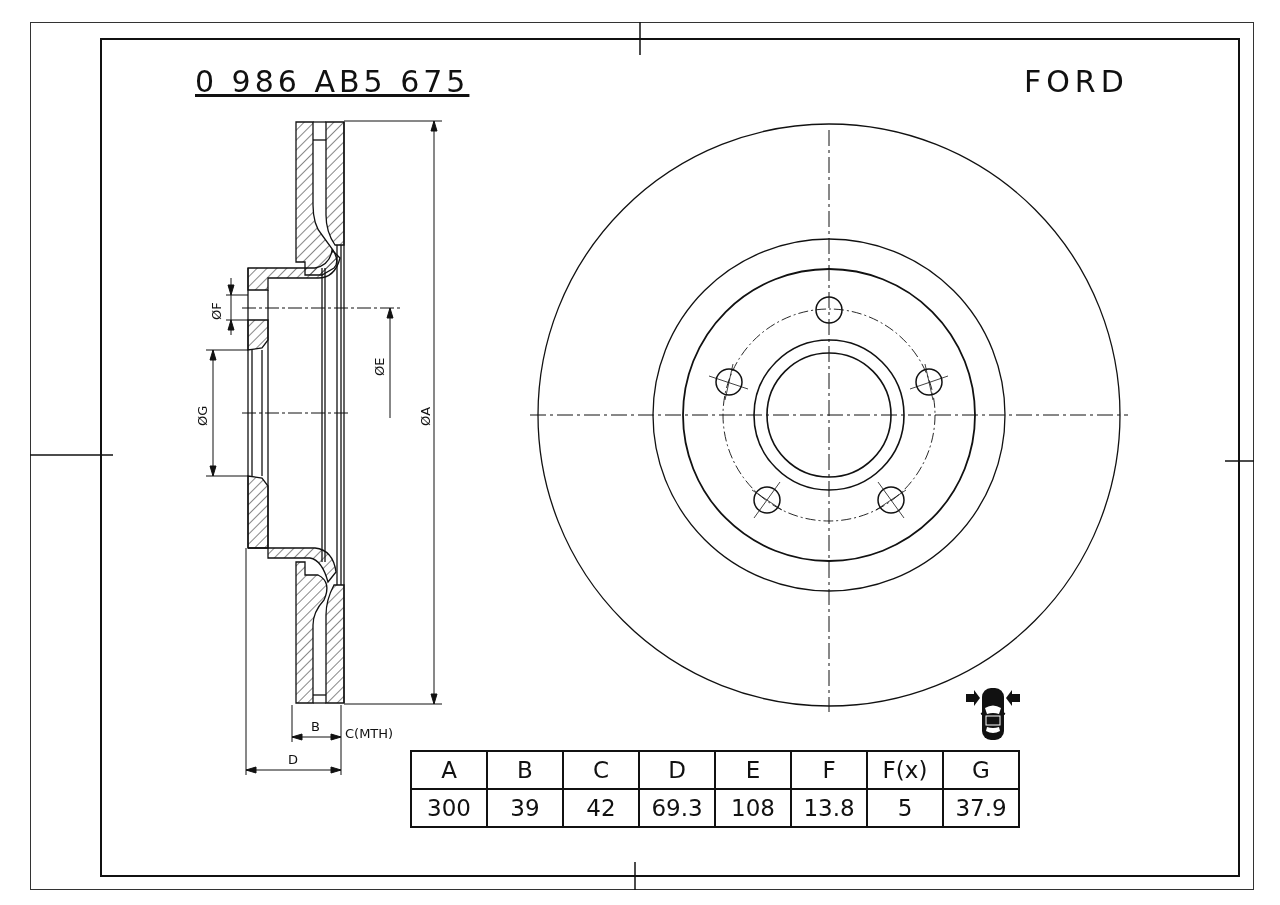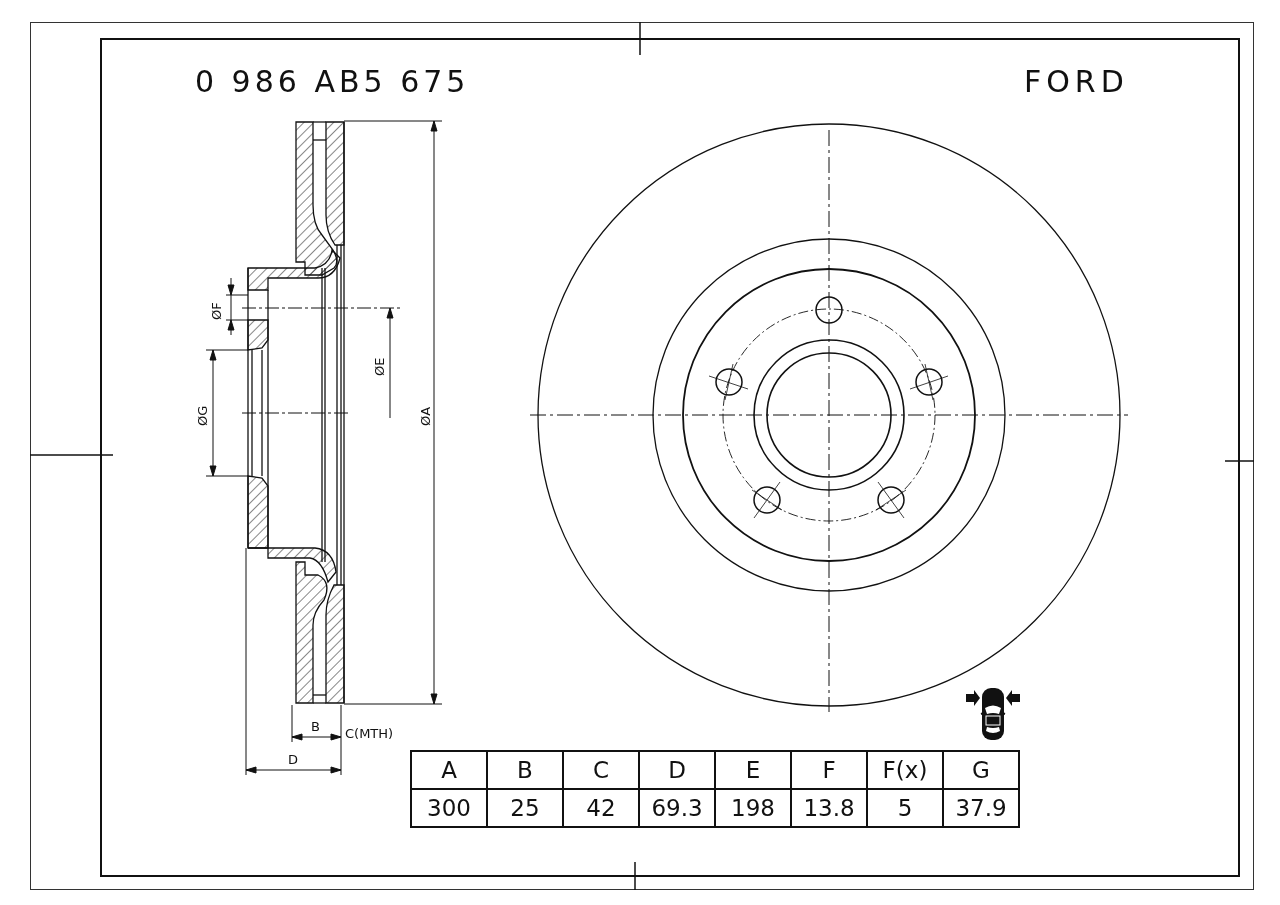--- a/index.html
+++ b/index.html
@@ -1,21 +1,21 @@
 <!DOCTYPE html>
 <html><head>
   <meta charset="utf-8">
   <style>
     html, body { margin: 0; padding: 0; background: #ffffff; }
     body { width: 1280px; height: 905px; position: relative; overflow: hidden; font-family: "DejaVu Sans", sans-serif; color: #111; }
     .frame { position: absolute; box-sizing: border-box; }
     .outer-frame { left: 30px; top: 22px; width: 1224px; height: 868px; border: 1.5px solid #333; }
     .inner-frame { left: 100px; top: 38px; width: 1140px; height: 839px; border: 2px solid #111; }
     .title { position: absolute; top: 64px; font-size: 30px; letter-spacing: 4px; font-family: "DejaVu Sans", sans-serif; color: #111; }
-    .part-number { left: 195px; }
+    .part-number { left: 195px; text-decoration: underline; }
     .brand { left: 1024px; letter-spacing: 5px; }
     svg.drawing { position: absolute; left: 0; top: 0; }
     .dim-label { font-family: "DejaVu Sans", sans-serif; font-size: 13px; fill: #111; }
     table.spec { position: absolute; left: 410px; top: 750px; border-collapse: collapse; font-family: "DejaVu Sans", sans-serif; }
     table.spec td { border: 2px solid #111; width: 74px; height: 36px; text-align: center; font-size: 23px; padding: 0; color: #111; }
     table.spec tr.values td { height: 36px; }
     .car-icon { position: absolute; left: 964px; top: 686px; width: 58px; height: 56px; }
   </style>
 </head>
 <body>
@@ -176,22 +176,22 @@
     <td>B</td>
     <td>C</td>
     <td>D</td>
     <td>E</td>
     <td>F</td>
     <td>F(x)</td>
     <td>G</td>
   </tr>
   <tr class="values">
     <td>300</td>
-    <td>25</td>
+    <td>39</td>
     <td>42</td>
     <td>69.3</td>
-    <td>198</td>
+    <td>108</td>
     <td>13.8</td>
     <td>5</td>
     <td>37.9</td>
   </tr>
 </tbody>
   </table>
 
 </body></html>

